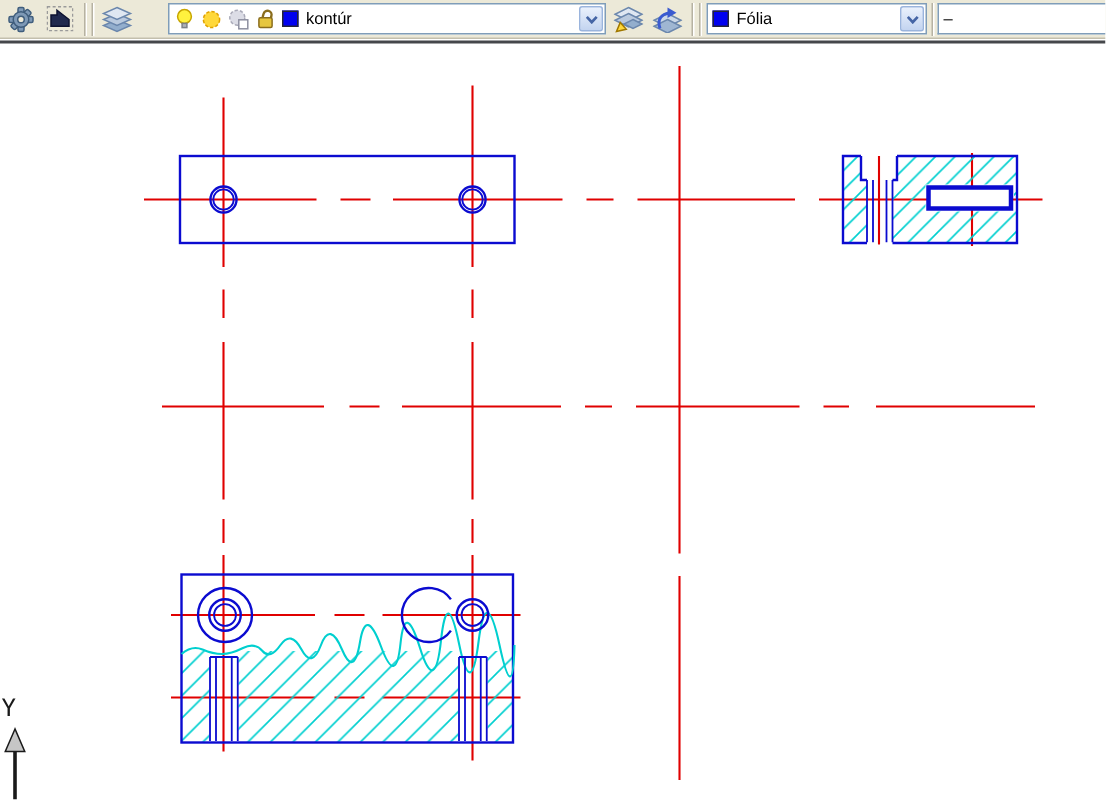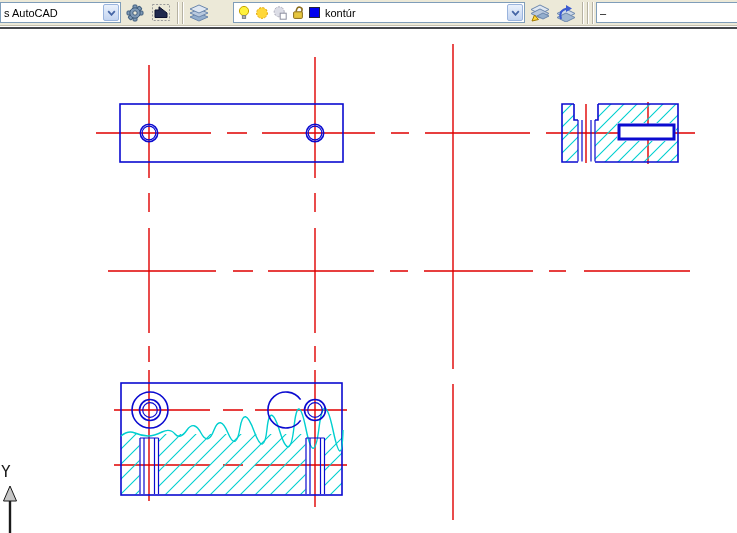--- a/index.html
+++ b/index.html
@@ -94,28 +94,20 @@
 
     <g>
       <text x="1" y="477" font-size="16" fill="#1a1a1a" style="font-family:'DejaVu Sans Mono',monospace">Y</text>
       <polygon points="10,486 3.5,501 16.5,501" fill="#c6c6c6" stroke="#1a1a1a" stroke-width="1"></polygon>
       <path class="ucs" d="M10 501V533" stroke-width="2.4"></path>
     </g>
   </svg>
 
   <div class="toolbar">
 
-    <div class="combo" style="width:121px">
-      <span class="val">s AutoCAD</span>
-      <span class="dd">
-        <svg width="9" height="6" viewBox="0 0 9 6">
-            <path d="M1.2 1.2L4.5 4.8L7.8 1.2" fill="none" stroke="#4565a5" stroke-width="1.8"></path>
-          </svg>
-      </span>
-    </div>
 
     <button class="tb-btn" style="margin-left:2px">
       <svg width="18" height="18" viewBox="0 0 18 18">
         <g fill="#7e99b6" stroke="#3f5d7c" stroke-width="1">
           <rect x="7" y="1" width="4" height="16" rx="1"></rect>
           <rect x="1" y="7" width="16" height="4" rx="1"></rect>
           <rect x="7" y="1" width="4" height="16" rx="1" transform="rotate(45 9 9)"></rect>
           <circle cx="9" cy="9" r="5.2"></circle>
         </g>
         <circle cx="9" cy="9" r="2.2" fill="#ece9d8" stroke="#3f5d7c"></circle>
@@ -187,20 +179,29 @@
         <path d="M10 5L19 9.5 10 14 1 9.5Z" fill="#cdd9e8" stroke="#6b87ad"></path>
         <path d="M10 9L19 13.5 10 18 1 13.5Z" fill="#9fb6d2" stroke="#6b87ad"></path>
         <path d="M5 15Q2 6 12 4.5" fill="none" stroke="#3b5bd0" stroke-width="2"></path>
         <path d="M10 1L16 4.5 10 8Z" fill="#3b5bd0"></path>
       </svg>
     </button>
 
     <span class="sep" style="margin-left:4px"></span>
     <span class="sep" style="margin-left:3px"></span>
 
+    <div class="combo" style="width:147px;margin-left:3px">
+      <span class="swatch"></span>
+      <span class="val">Fólia</span>
+      <span class="dd">
+        <svg width="9" height="6" viewBox="0 0 9 6">
+            <path d="M1.2 1.2L4.5 4.8L7.8 1.2" fill="none" stroke="#4565a5" stroke-width="1.8"></path>
+          </svg>
+      </span>
+    </div>
 
     <span class="sep" style="margin-left:3px"></span>
 
     <div class="sliver" style="margin-left:2px">
       <span class="val">–</span>
     </div>
   </div>
   <div class="tb-shadow"></div>
 
 </div>

